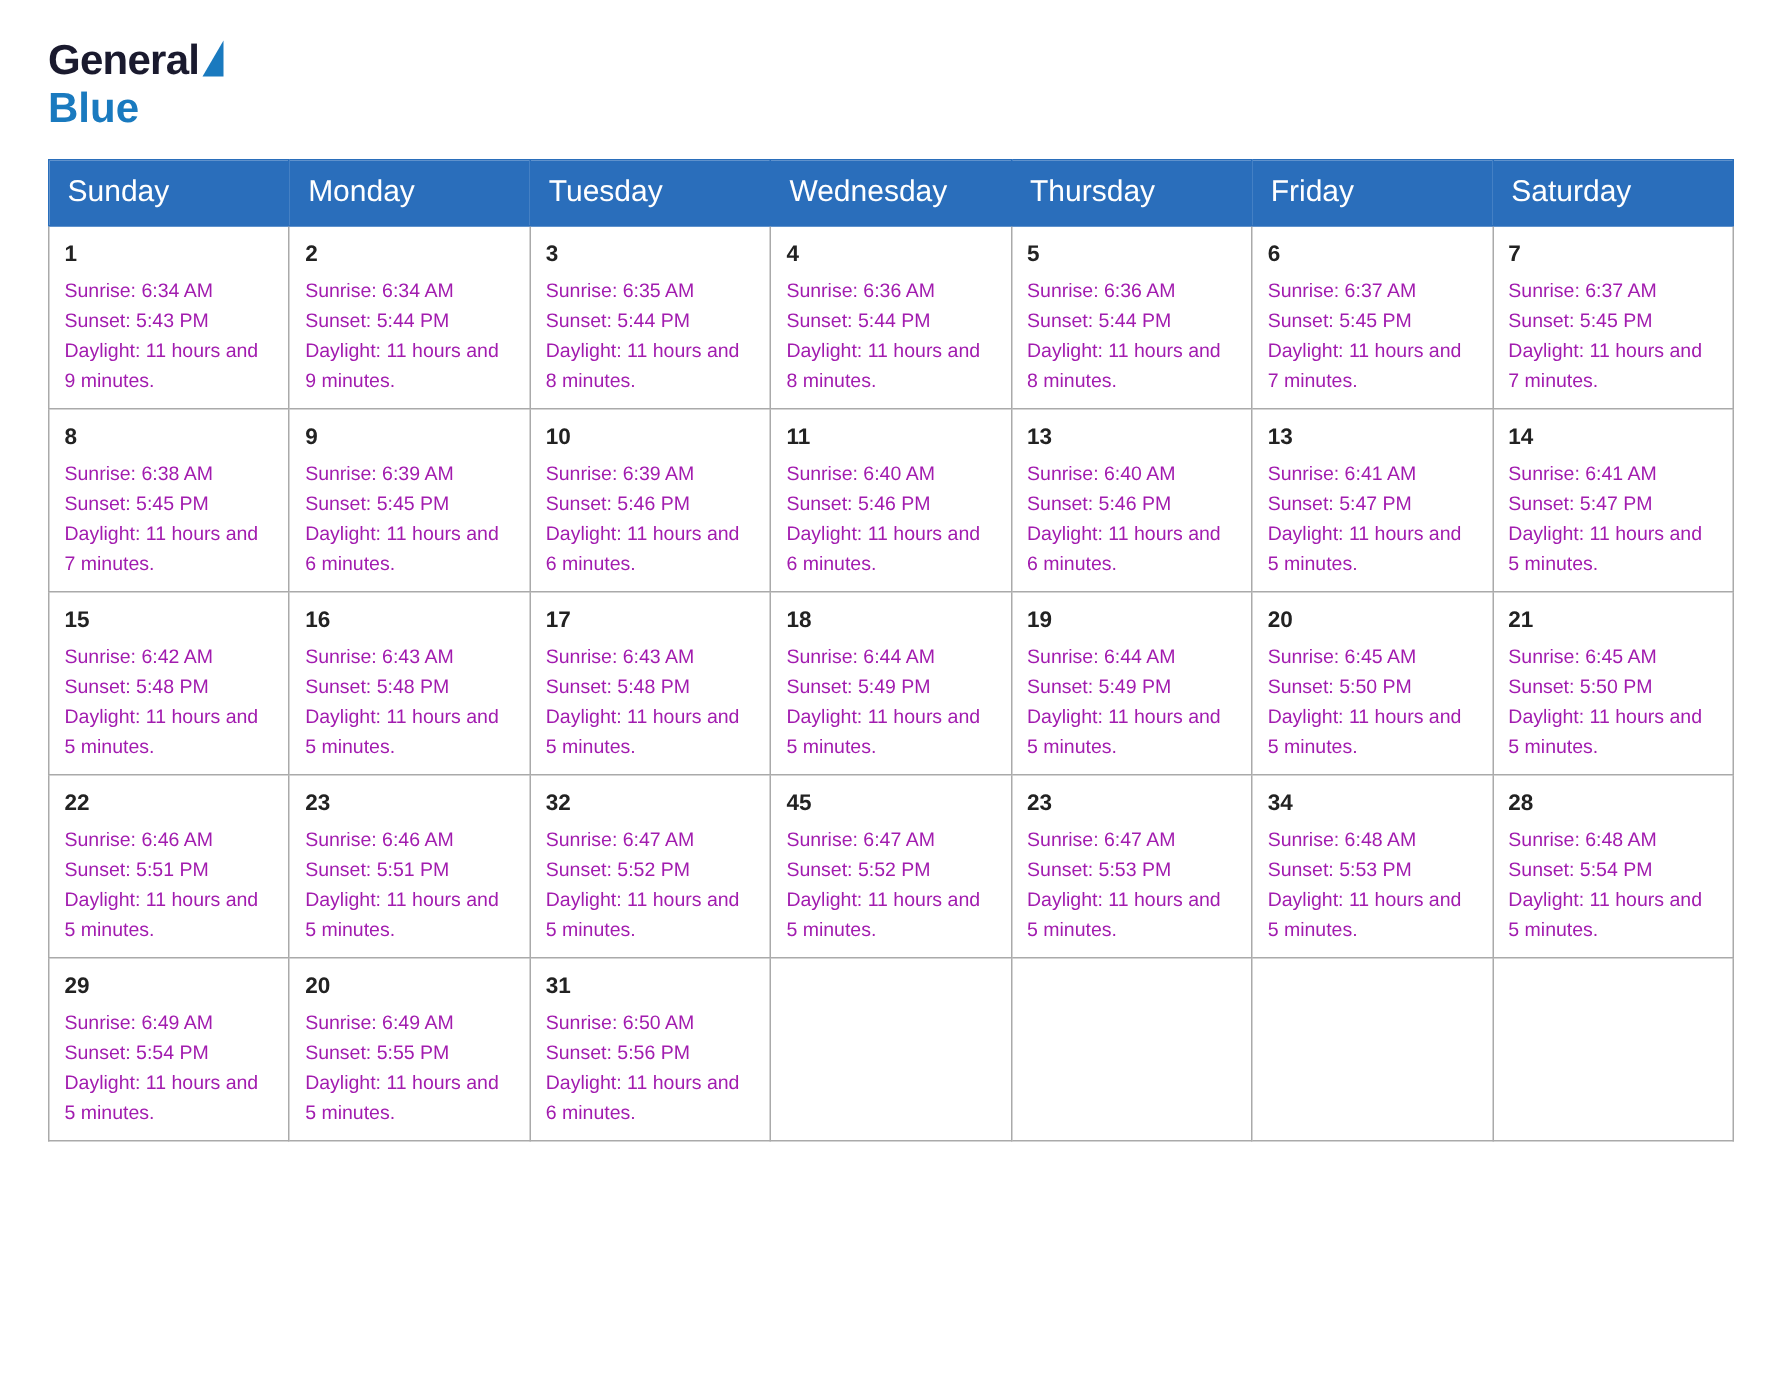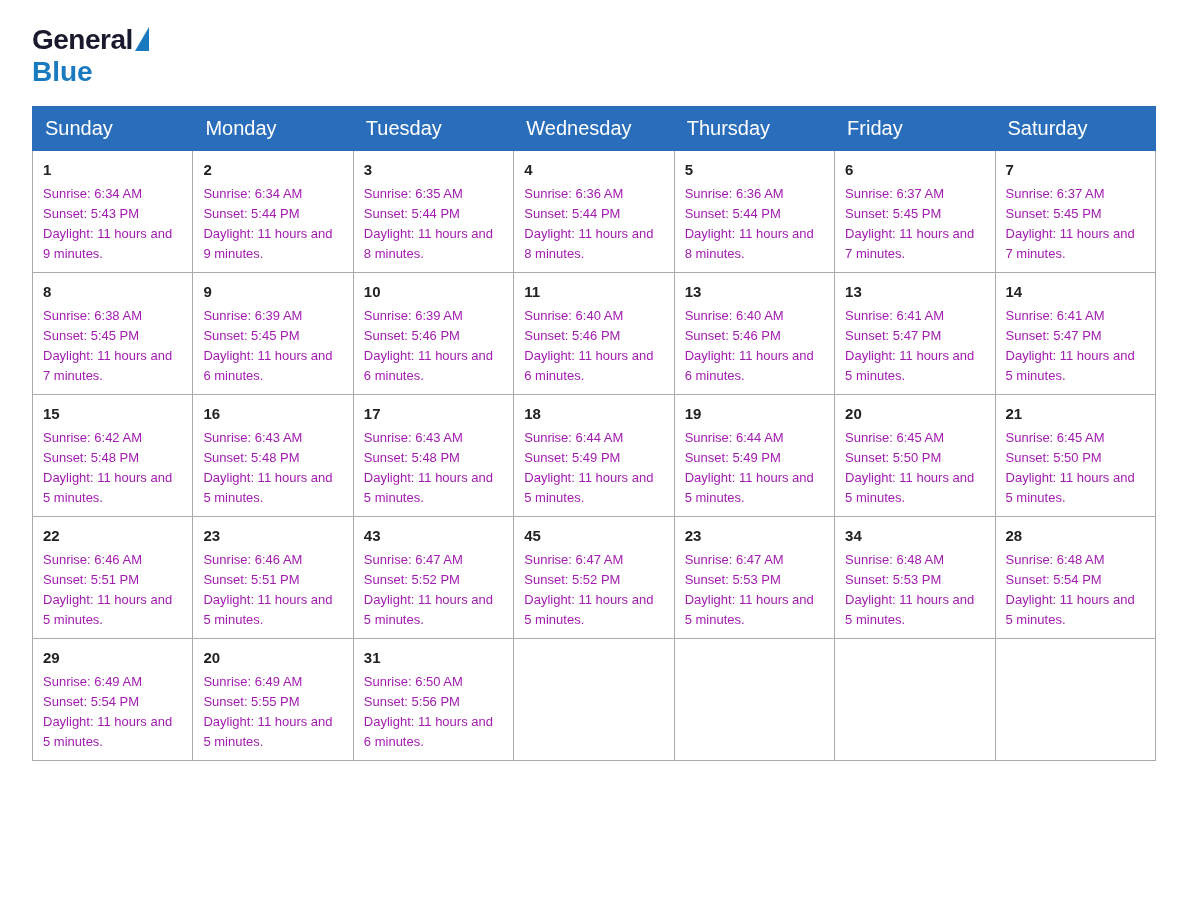--- a/index.html
+++ b/index.html
@@ -150,21 +150,21 @@
         <td><span class="day-num">16</span><span class="day-info">Sunrise: 6:43 AM<br>Sunset: 5:48 PM<br>Daylight: 11 hours and 5 minutes.</span></td>
         <td><span class="day-num">17</span><span class="day-info">Sunrise: 6:43 AM<br>Sunset: 5:48 PM<br>Daylight: 11 hours and 5 minutes.</span></td>
         <td><span class="day-num">18</span><span class="day-info">Sunrise: 6:44 AM<br>Sunset: 5:49 PM<br>Daylight: 11 hours and 5 minutes.</span></td>
         <td><span class="day-num">19</span><span class="day-info">Sunrise: 6:44 AM<br>Sunset: 5:49 PM<br>Daylight: 11 hours and 5 minutes.</span></td>
         <td><span class="day-num">20</span><span class="day-info">Sunrise: 6:45 AM<br>Sunset: 5:50 PM<br>Daylight: 11 hours and 5 minutes.</span></td>
         <td><span class="day-num">21</span><span class="day-info">Sunrise: 6:45 AM<br>Sunset: 5:50 PM<br>Daylight: 11 hours and 5 minutes.</span></td>
       </tr>
       <tr>
         <td><span class="day-num">22</span><span class="day-info">Sunrise: 6:46 AM<br>Sunset: 5:51 PM<br>Daylight: 11 hours and 5 minutes.</span></td>
         <td><span class="day-num">23</span><span class="day-info">Sunrise: 6:46 AM<br>Sunset: 5:51 PM<br>Daylight: 11 hours and 5 minutes.</span></td>
-        <td><span class="day-num">43</span><span class="day-info">Sunrise: 6:47 AM<br>Sunset: 5:52 PM<br>Daylight: 11 hours and 5 minutes.</span></td>
+        <td><span class="day-num">32</span><span class="day-info">Sunrise: 6:47 AM<br>Sunset: 5:52 PM<br>Daylight: 11 hours and 5 minutes.</span></td>
         <td><span class="day-num">45</span><span class="day-info">Sunrise: 6:47 AM<br>Sunset: 5:52 PM<br>Daylight: 11 hours and 5 minutes.</span></td>
         <td><span class="day-num">23</span><span class="day-info">Sunrise: 6:47 AM<br>Sunset: 5:53 PM<br>Daylight: 11 hours and 5 minutes.</span></td>
         <td><span class="day-num">34</span><span class="day-info">Sunrise: 6:48 AM<br>Sunset: 5:53 PM<br>Daylight: 11 hours and 5 minutes.</span></td>
         <td><span class="day-num">28</span><span class="day-info">Sunrise: 6:48 AM<br>Sunset: 5:54 PM<br>Daylight: 11 hours and 5 minutes.</span></td>
       </tr>
       <tr>
         <td><span class="day-num">29</span><span class="day-info">Sunrise: 6:49 AM<br>Sunset: 5:54 PM<br>Daylight: 11 hours and 5 minutes.</span></td>
         <td><span class="day-num">20</span><span class="day-info">Sunrise: 6:49 AM<br>Sunset: 5:55 PM<br>Daylight: 11 hours and 5 minutes.</span></td>
         <td><span class="day-num">31</span><span class="day-info">Sunrise: 6:50 AM<br>Sunset: 5:56 PM<br>Daylight: 11 hours and 6 minutes.</span></td>
         <td class="empty"></td>

